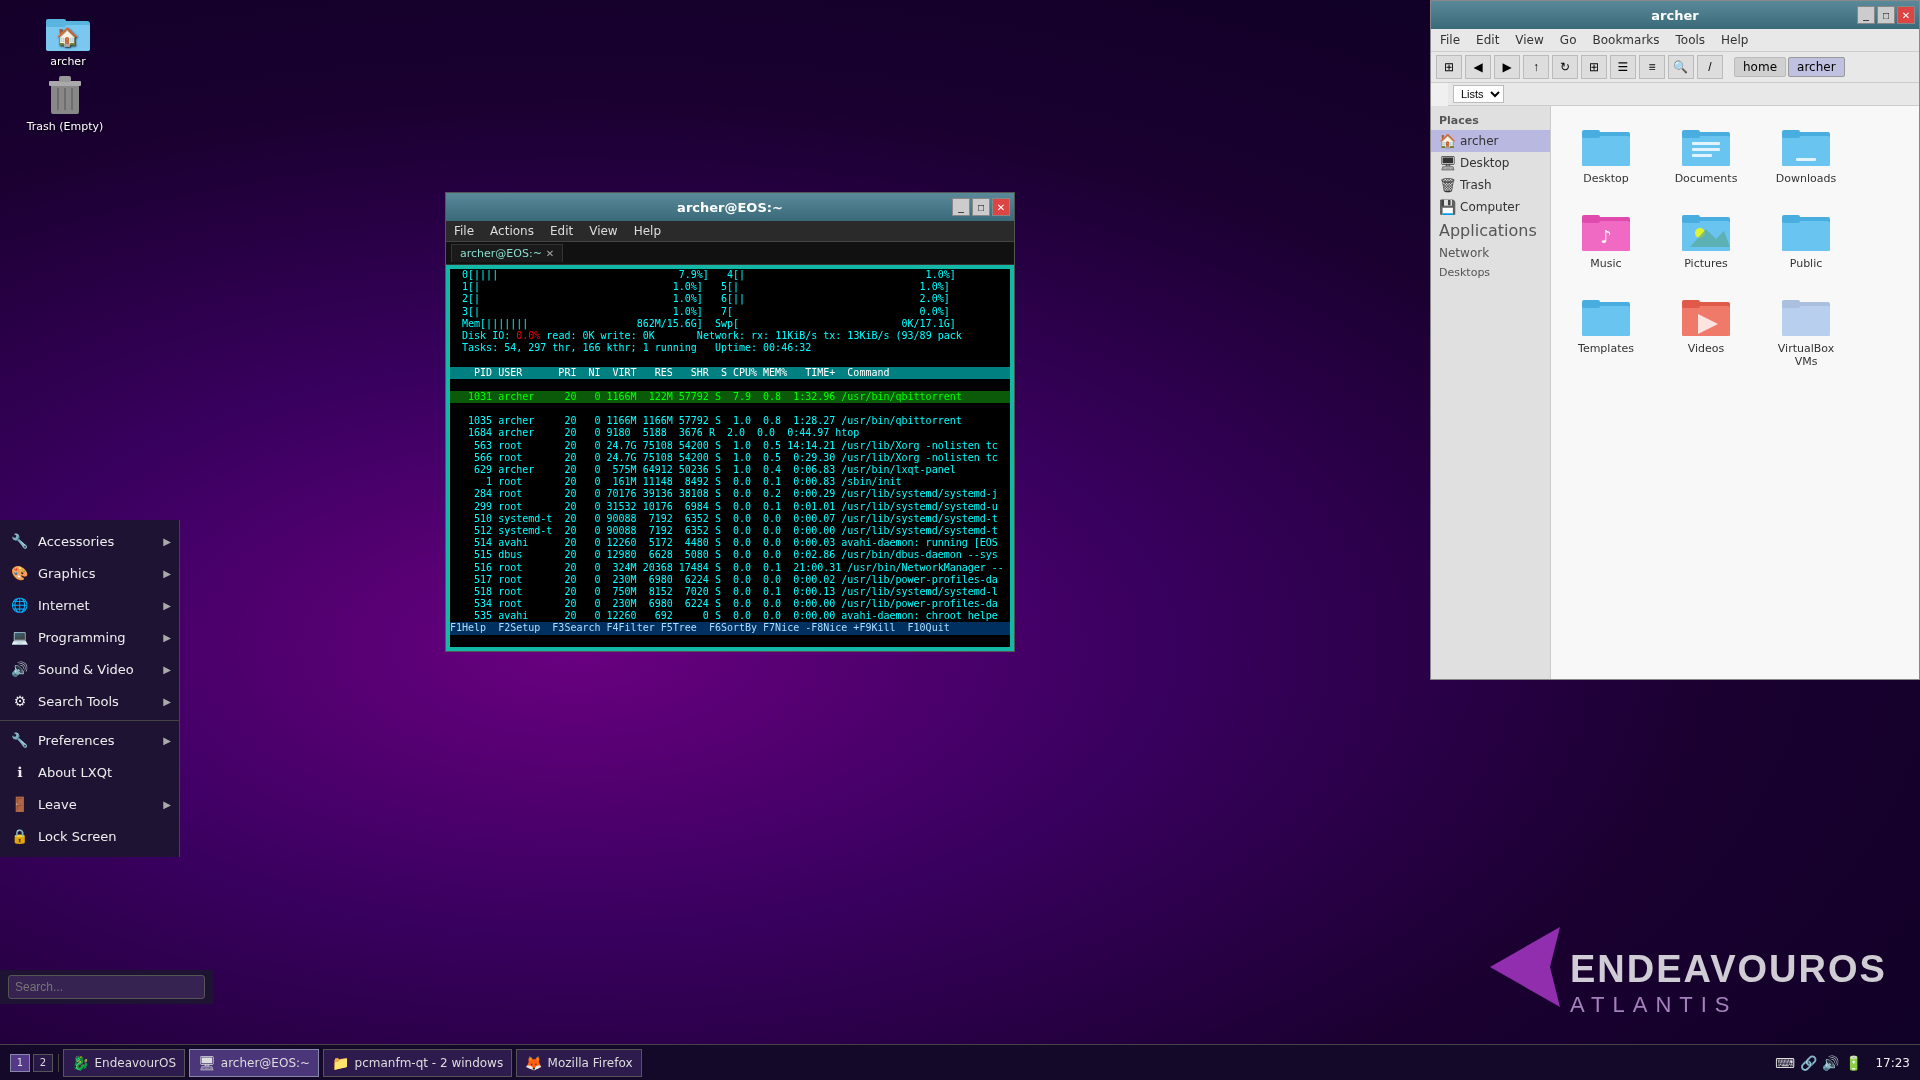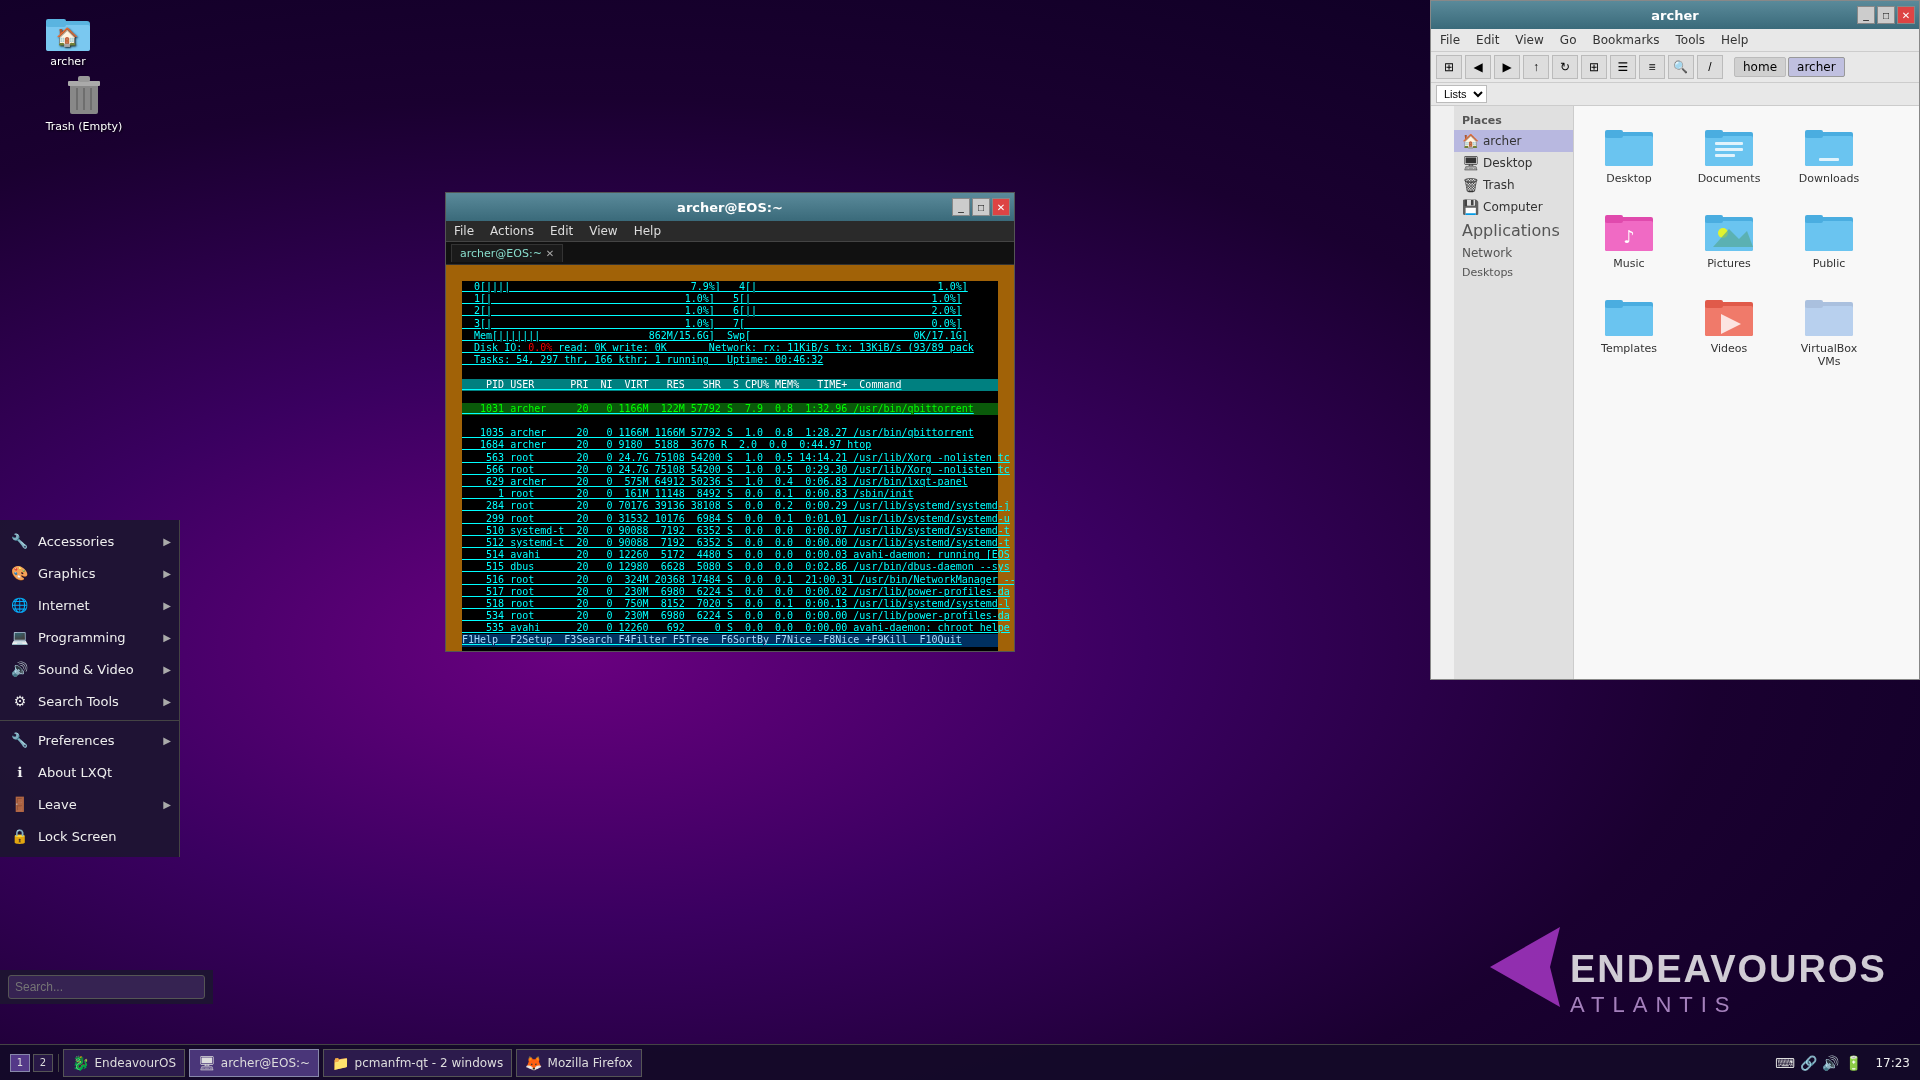--- a/index.html
+++ b/index.html
@@ -190,25 +190,24 @@
     .terminal-tab-item .tab-close {
       color: #aaa;
       font-size: 10px;
       cursor: pointer;
     }
     #terminal-content {
       flex: 1;
       overflow: hidden;
       font-family: 'DejaVu Sans Mono', monospace;
       font-size: 11px;
-      padding: 16px;
+      padding: 4px;
       color: #0ff;
-      background: #a16207;
+      background: #14b8a6;
       line-height: 1.3;
-      text-decoration: underline;
     }
 
     
     #filemanager {
       position: absolute;
       top: 0;
       right: 0;
       width: 490px;
       height: 680px;
       background: #f0f0f0;
@@ -297,39 +296,39 @@
       background: #c0c0e0;
       border-color: #999;
     }
     #fm-address-bar {
       display: flex;
       align-items: center;
       gap: 4px;
       padding: 2px 5px;
       border-bottom: 1px solid #ccc;
       background: #e8e8e8;
+      margin-left: 17px;
     }
     #fm-address-bar select {
       font-size: 11px;
       border: 1px solid #bbb;
       background: white;
       padding: 1px 3px;
     }
     #fm-body {
       display: flex;
       flex: 1;
       overflow: hidden;
     }
     #fm-sidebar {
       width: 120px;
       background: #e0e0e0;
       border-right: 1px solid #ccc;
       overflow-y: auto;
       padding: 5px 0;
-      margin-left: 23px;
     }
     .fm-sidebar-section {
       font-size: 11px;
       font-weight: bold;
       color: #555;
       padding: 3px 8px;
     }
     .fm-sidebar-item {
       display: flex;
       align-items: center;
@@ -505,21 +504,21 @@
       <svg width="48" height="48" viewBox="0 0 48 48">
         <rect x="2" y="16" width="44" height="30" rx="3" fill="#5ab4e0"></rect>
         <rect x="2" y="20" width="44" height="26" rx="2" fill="#7ac8f0"></rect>
         <rect x="2" y="14" width="20" height="8" rx="2" fill="#5ab4e0"></rect>
         <text x="24" y="38" text-anchor="middle" font-size="18" fill="white">🏠</text>
       </svg>
     </div>
     <div class="icon-label">archer</div>
   </div>
 
-  <div class="desktop-icon" id="desktop-icon-trash" style="top:70px;left:44px;">
+  <div class="desktop-icon" id="desktop-icon-trash" style="top:70px;left:25px;">
     <div class="icon-img">
       <svg width="48" height="48" viewBox="0 0 48 48">
         <rect x="10" y="14" width="28" height="30" rx="2" fill="#888"></rect>
         <rect x="8" y="11" width="32" height="5" rx="1" fill="#aaa"></rect>
         <rect x="18" y="6" width="12" height="6" rx="2" fill="#999"></rect>
         <line x1="17" y1="18" x2="17" y2="40" stroke="#666" stroke-width="1.5"></line>
         <line x1="24" y1="18" x2="24" y2="40" stroke="#666" stroke-width="1.5"></line>
         <line x1="31" y1="18" x2="31" y2="40" stroke="#666" stroke-width="1.5"></line>
       </svg>
     </div>

